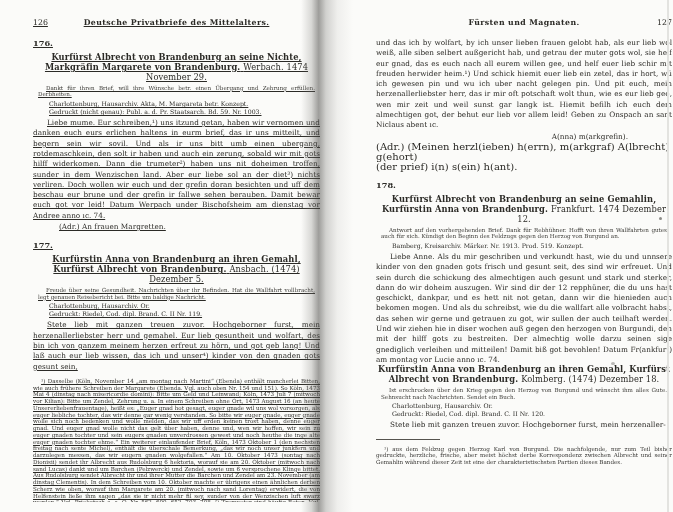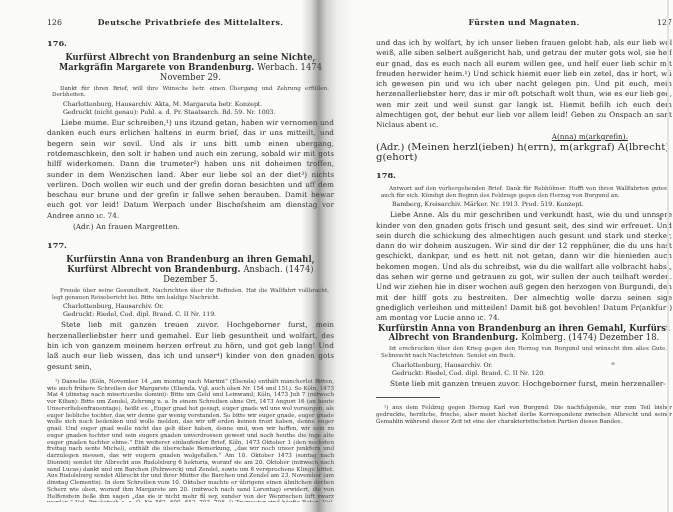--- a/index.html
+++ b/index.html
@@ -3,37 +3,37 @@
 <meta charset="utf-8">
 <style>
   html,body{margin:0;padding:0;background:#ffffff;}
   #scan{
     position:relative;width:673px;height:512px;overflow:hidden;
     background:#fbfbf9;
     font-family:"DejaVu Serif","Liberation Serif",serif;
     color:#2b2a26;
   }
   .page{position:absolute;top:18px;height:484px;overflow:hidden;}
-  #left-page{left:47px;width:287px;}
+  #left-page{left:33px;width:287px;text-decoration:underline;}
   #right-page{left:364px;width:296px;margin-left:12px;}
 
   .page-header{display:flex;align-items:baseline;font-size:7.8px;margin-bottom:11px;}
   .folio{width:34px;}
   .folio.right{text-align:right;}
   .runtitle{flex:1;text-align:center;letter-spacing:.4px;font-weight:600;}
 
   .sec-number{font-weight:700;font-size:8.2px;margin:8px 0 5px;}
   .sec-heading{text-align:center;font-weight:700;font-size:8.3px;line-height:9.9px;margin-bottom:2px;letter-spacing:.1px;}
   .sec-heading .place-date{font-weight:400;}
   .regest{font-size:5.6px;line-height:6.6px;text-align:justify;margin:1px 5px 2px 5px;text-indent:8px;color:#3a3935;}
   .source-line{font-size:6.2px;line-height:8.1px;margin-left:16px;}
   .letter-body{font-size:7.3px;line-height:10.3px;text-align:justify;text-indent:14px;margin-top:2px;}
   .letter-body.nocindent{text-indent:0;}
   .address{font-size:7.3px;line-height:10.3px;margin:1px 16px 0 26px;}
-  .signature{font-size:7.3px;line-height:10.3px;text-align:right;margin-right:44px;margin-top:1px;text-decoration:underline;}
+  .signature{font-size:7.3px;line-height:10.3px;text-align:right;margin-right:44px;margin-top:1px;}
   .address-centered{text-align:left;font-size:10px;line-height:10px;}
   .footnote-block{font-size:5.6px;line-height:6.75px;text-align:justify;text-indent:8px;margin-top:6px;color:#343330;}
   .footnote-rule{width:64px;border:0;border-top:1px solid #55534e;margin:8px 0 2px 0;height:0;}
 
   #gutter-shadow{
     position:absolute;left:301px;top:0;width:52px;height:512px;pointer-events:none;
     background:linear-gradient(90deg,
       rgba(125,124,120,0) 0%,
       rgba(125,124,120,.28) 20%,
       rgba(72,71,68,.52) 34%,
@@ -89,23 +89,28 @@
   <div class="page" id="right-page">
     <div class="page-header">
       <span class="folio"></span>
       <span class="runtitle">Fürsten und Magnaten.</span>
       <span class="folio right">127</span>
     </div>
 
     <div class="letter-body nocindent">und das ich by wolfart, by ich unser lieben frauen gelobt hab, als eur lieb wol weiß, alle siben selbert außgericht hab, und getrau der muter gots wol, sie helf eur gnad, das es euch nach all eurem willen gee, und helf euer lieb schir mit freuden herwider heim.¹)  Und schick hiemit euer lieb ein zetel, das ir hort, wü ich gewesen pin und wu ich uber nacht gelegen pin.  Und pit euch, mein herzenallerliebster herr, das ir mir oft potschaft wolt thun, wie es eur lieb gee, wen mir zeit und weil sunst gar langk ist.  Hiemit befilh ich euch dem almechtigen got, der behut eur lieb vor allem leid!  Geben zu Onspach an sant Niclaus abent ıc.</div>
     <div class="signature">A(nna) m(arkgrefin).</div>
     <div class="address-centered">(Adr.)   (Meinen herzl(ieben) h(errn), m(arkgraf) A(lbrecht) g(ehort)</div>
+    <div class="address-centered">(der prief) i(n) s(ein) h(ant).</div>
 
     <div>
       <div class="sec-number">178.</div>
+      <div class="sec-heading">
+        <span>Kurfürst Albrecht von Brandenburg an seine Gemahlin, Kurfürstin Anna von Brandenburg.</span>
+        <span class="place-date">Frankfurt.  1474 Dezember 12.</span>
+      </div>
       <div class="regest">Antwort auf den vorhergehenden Brief.  Dank für Rebhühner.  Hofft von ihren Wallfahrten gutes auch für sich.  Kündigt den Beginn des Feldzugs gegen den Herzog von Burgund an.</div>
       <div class="source-line">Bamberg, Kreisarchiv.  Märker.  Nr. 1913.  Prod. 519.  Konzept.</div>
       <div class="letter-body">Liebe Anne.  Als du mir geschriben und verkundt hast, wie du und unnsere kinder von den gnaden gots frisch und gesunt seit, des sind wir erfreuet.  Und sein durch die schickung des almechtigen auch gesunt und stark und sterker, dann do wir doheim auszugen.  Wir sind dir der 12 repphüner, die du uns hast geschickt, dankpar, und es hett nit not getan, dann wir die hienieden auch bekomen mogen.  Und als du schreibst, wie du die wallfart alle volbracht habst, das sehen wir gerne und getrauen zu got, wir sullen der auch teilhaft werden.  Und wir ziehen hie in diser wochen auß gegen den herzogen von Burgundi, den mit der hilff gots zu bestreiten.  Der almechtig wolle darzu seinen sige gnediglich verleihen und mitteilen!  Damit biß got bevohlen!  Datum Fr(ankfurt) am montag vor Lucie anno ıc. 74.</div>
     </div>
 
     <div>
       <div class="sec-heading">
         <span>Kurfürstin Anna von Brandenburg an ihren Gemahl, Kurfürst Albrecht von Brandenburg.</span>
         <span class="place-date">Kolmberg.  (1474) Dezember 18.</span>
       </div>

